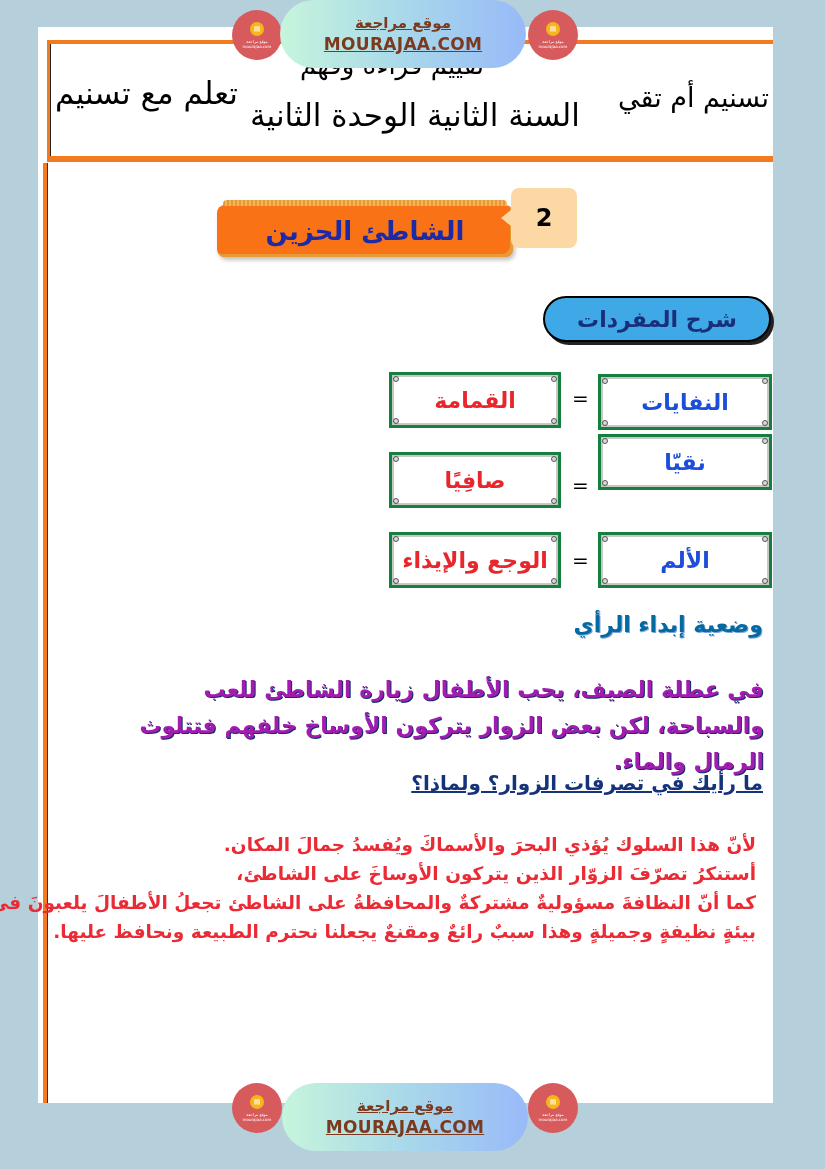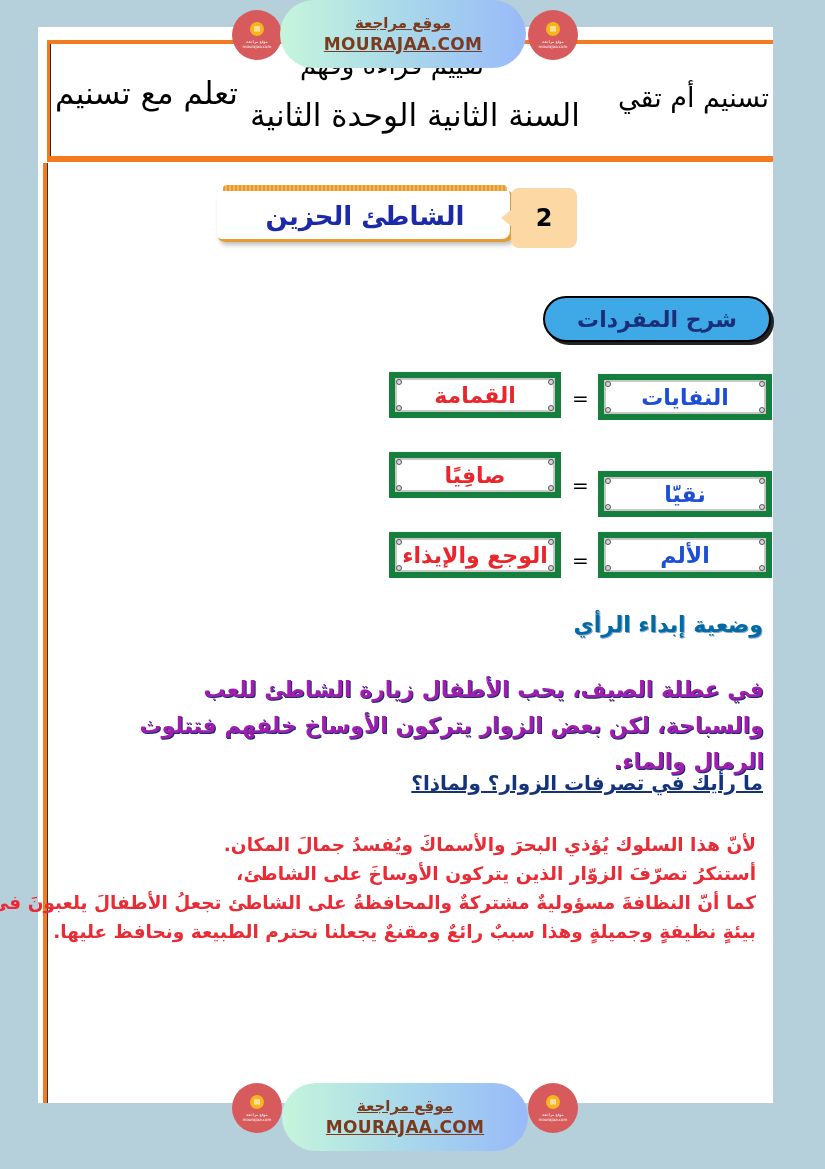--- a/index.html
+++ b/index.html
@@ -53,22 +53,22 @@
     color: #fff; font-size: 7px; line-height: 14px; text-align: center; font-weight: bold;
   }
   .logo-circle .tiny { color: #fff; font-size: 4px; margin-top: 3px; line-height: 5px; text-align: center; }
   .lc-tl { left: 232px; top: 10px; }
   .lc-tr { left: 528px; top: 10px; }
   .lc-bl { left: 232px; top: 1083px; }
   .lc-br { left: 528px; top: 1083px; }
 
   
   .lesson-banner {
-    position: absolute; left: 217px; top: 190px; width: 296px; height: 52px;
-    background: #ffffff; border-radius: 8px;
+    position: absolute; left: 217px; top: 205px; width: 296px; height: 52px;
+    background: #f97316; border-radius: 8px;
     box-shadow: -3px -3px 0 #e69b35 inset, 2px 3px 4px rgba(0,0,0,0.25);
     display: flex; align-items: center; justify-content: center;
   }
   .lesson-banner::before {
     content: ""; position: absolute; left: 6px; right: 6px; top: -5px; height: 6px;
     background: repeating-linear-gradient(90deg, #e39a3c 0 2px, #f5b552 2px 4px);
     border-radius: 4px 4px 0 0;
   }
   .lesson-title { color: #1c2aa8; font-size: 26px; font-weight: bold; direction: rtl; }
   .lesson-num-box {
@@ -86,22 +86,22 @@
   .section-pill {
     position: absolute; left: 543px; top: 296px; width: 228px; height: 46px;
     background: #3fa9e8; border: 2px solid #000000; border-radius: 23px;
     box-shadow: 3px 3px 0 #222;
     display: flex; align-items: center; justify-content: center;
   }
   .section-pill span { color: #1a2f7a; font-size: 22px; font-weight: bold; direction: rtl; }
 
   
   .frame {
-    position: absolute; height: 46px;
-    background: #fff; border: 6px solid #15803d;
+    position: absolute; height: 56px;
+    background: #fff; border: 3px solid #15803d;
     box-shadow: inset 0 0 0 2px #c8c8c8;
     display: flex; align-items: center; justify-content: center;
     font-size: 22px; font-weight: bold; direction: rtl;
   }
   .frame .screw { position: absolute; width: 6px; height: 6px; border-radius: 50%; background: #d9d9d9; border: 1px solid #555; }
   .frame .s1 { left: 1px; top: 1px; } .frame .s2 { right: 1px; top: 1px; }
   .frame .s3 { left: 1px; bottom: 1px; } .frame .s4 { right: 1px; bottom: 1px; }
   .frame.word { left: 598px; width: 174px; color: #1d4ed8; }
   .frame.meaning { left: 389px; width: 172px; color: #e8262b; }
   .eq { position: absolute; left: 572px; font-size: 20px; color: #000; }
@@ -173,21 +173,21 @@
 </div>
 <div class="eq" style="top:386px">=</div>
 <div class="frame meaning" style="top:372px">
   <i class="screw s1"></i>
     <i class="screw s2"></i>
     <i class="screw s3"></i>
     <i class="screw s4"></i>
   <span>القمامة</span>
 </div>
 
-<div class="frame word" style="top:471px">
+<div class="frame word" style="top:434px">
   <i class="screw s1"></i>
     <i class="screw s2"></i>
     <i class="screw s3"></i>
     <i class="screw s4"></i>
   <span>نقيّا</span>
 </div>
 <div class="eq" style="top:473px">=</div>
 <div class="frame meaning" style="top:452px">
   <i class="screw s1"></i>
     <i class="screw s2"></i>

